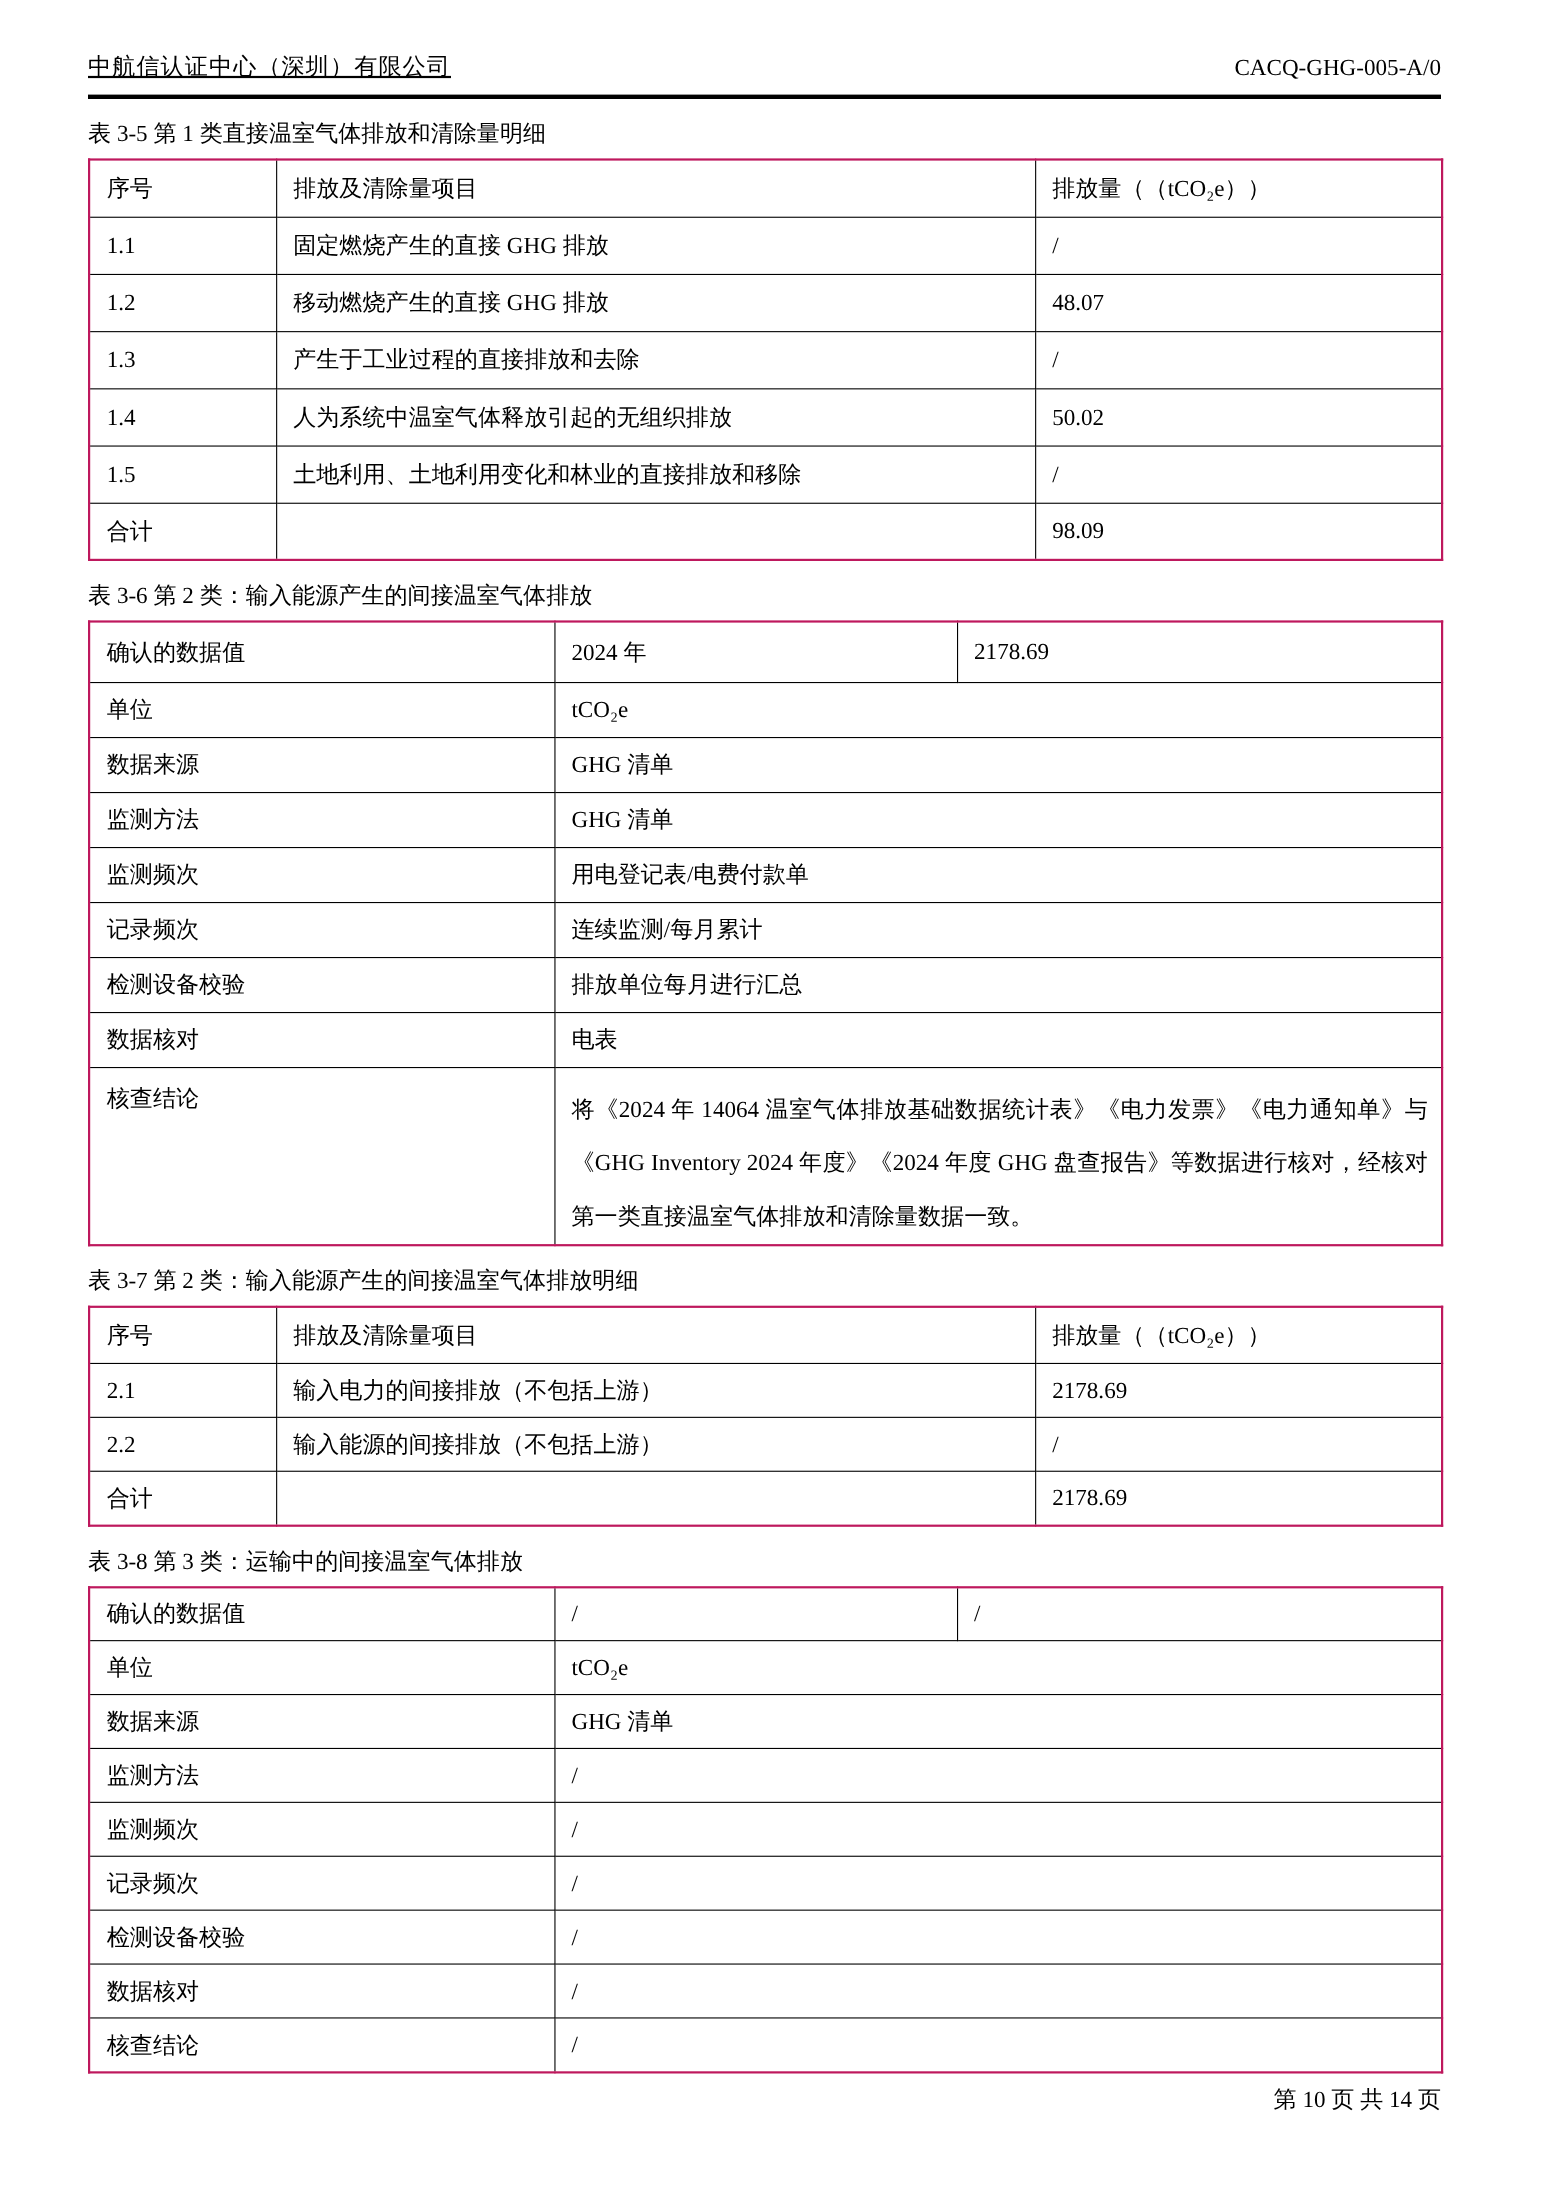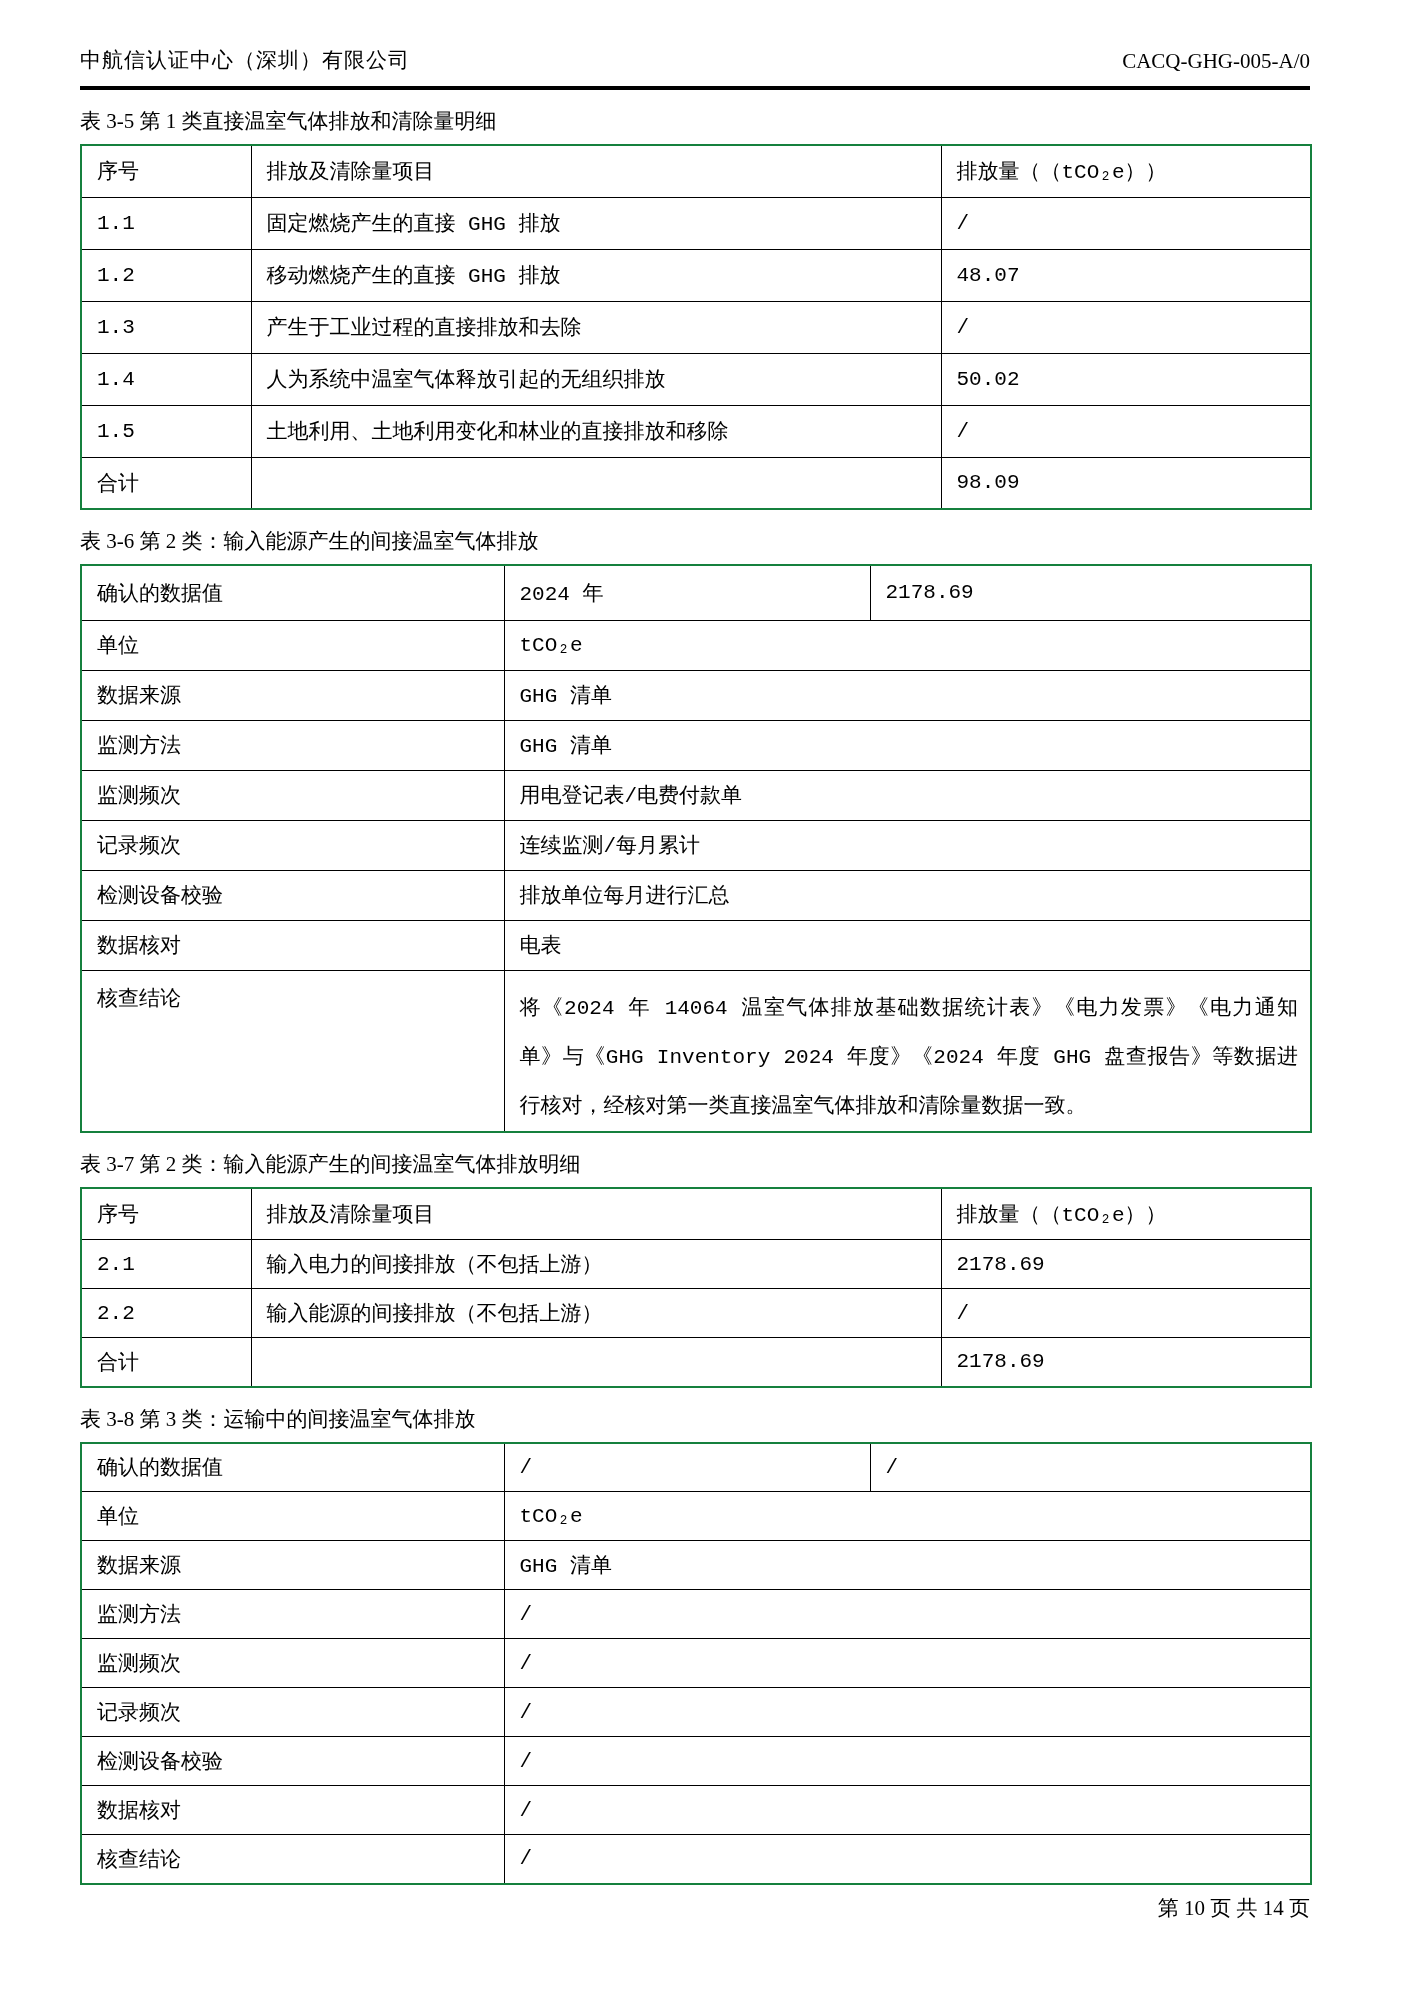--- a/index.html
+++ b/index.html
@@ -1,21 +1,21 @@
 <!DOCTYPE html>
 <html><head>
 <meta charset="utf-8">
 <style>
   html,body{margin:0;padding:0;background:#fff;color:#000;}
   body{width:1414px;height:2000px;font-family:"Liberation Serif","DejaVu Serif",serif;font-size:21px;}
   .page{box-sizing:border-box;width:1414px;height:2000px;padding:46px 104px 0 80px;position:relative;}
   .doc-header{display:flex;justify-content:space-between;align-items:flex-end;padding-bottom:12px;border-bottom:4px solid #000;}
-  .doc-header .left{letter-spacing:1px;}
+  .doc-header .left{letter-spacing:1px;text-decoration:underline;}
   .tbl-title{margin:17px 0 9px 0;}
-  table{border-collapse:collapse;table-layout:fixed;width:1230px;border:2px solid #15803d;font-family:Liberation Mono, monospace;}
+  table{border-collapse:collapse;table-layout:fixed;width:1230px;border:2px solid #be185d;}
   td{border:1px solid #000;padding:0 8px 0 15px;vertical-align:middle;box-sizing:border-box;overflow:hidden;}
   .t35 td{height:52px;}
   .t36 td{height:50px;}
   .t36 tr.r-first td{height:55px;}
   .t36 tr.r-tall td{height:119px;vertical-align:top;padding-top:13px;}
   .t36 tr.r-tall td.val{line-height:49px;text-align:justify;padding-right:12px;}
   .t37 td{height:49px;}
   .t37 tr.r-head td{height:52px;}
   .t38 td{height:49px;}
   .page-footer{text-align:right;margin-top:9px;}

